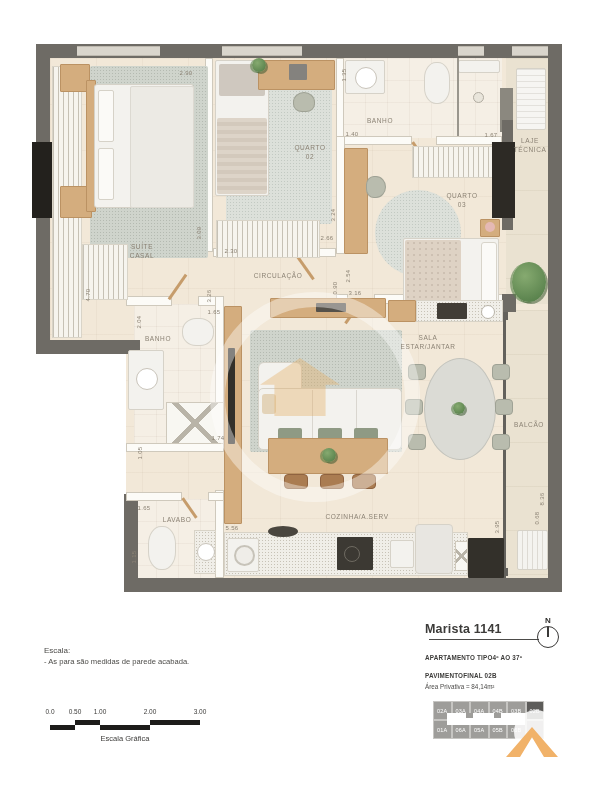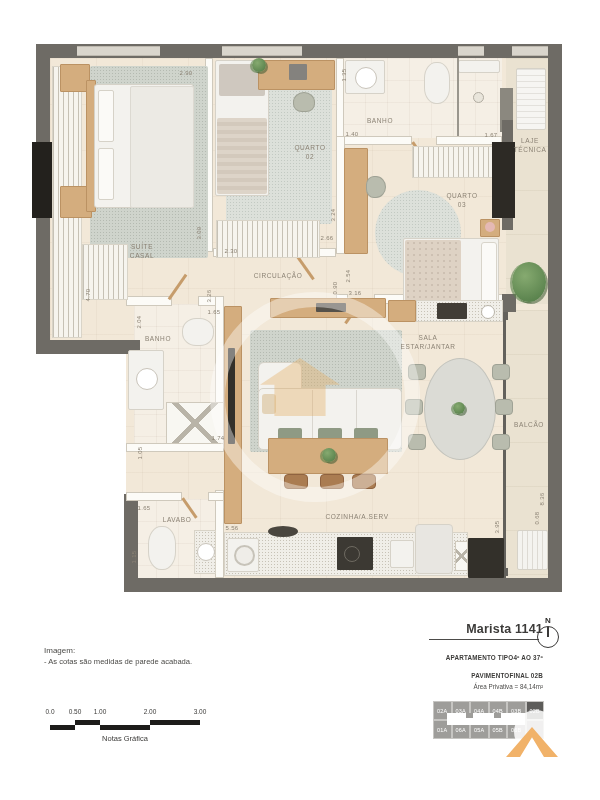--- a/index.html
+++ b/index.html
@@ -50,21 +50,21 @@
   .room-label{position:absolute;transform:translate(-50%,-50%);color:#8b8274;
       font-size:6.5px;letter-spacing:.6px;white-space:pre-line;text-align:center;line-height:1.35;}
   .cota{position:absolute;transform:translate(-50%,-50%);color:#8b8274;font-size:6px;
       letter-spacing:.3px;white-space:nowrap;}
   .cota.rot{transform:translate(-50%,-50%) rotate(-90deg);}
   
   .wm-ring{border:15px solid rgba(255,255,255,.4);border-radius:50%;}
   .wm-house{background:rgba(228,173,100,.38);
      clip-path:polygon(50% 0,100% 46%,82% 46%,82% 100%,18% 100%,18% 46%,0 46%);}
   
-  #title-block{position:absolute;left:425px;top:622px;width:118px;text-align:right;color:#3c3b39;}
+  #title-block{position:absolute;left:425px;top:622px;width:118px;text-align:left;color:#3c3b39;}
   #project-name{font-size:12.5px;font-weight:bold;letter-spacing:.2px;}
   #title-rule{height:1px;background:#4c4b49;margin:3px 4px 6px 4px;}
   .title-sub{font-size:6.3px;font-weight:bold;line-height:1.55;letter-spacing:.2px;}
   #area-line{font-size:6.3px;margin-top:1px;color:#4c4b49;}
   
   #compass{position:absolute;left:536px;top:616px;width:24px;text-align:center;color:#2e2d2b;}
   #compass .n{font-size:8px;font-weight:bold;}
   #compass .dial{width:20px;height:20px;border:1.4px solid #3a3938;border-radius:50%;
       margin:1px auto 0 auto;position:relative;}
   #compass .needle{position:absolute;left:9px;top:0;width:1.6px;height:10px;background:#3a3938;}
@@ -277,39 +277,39 @@
         <span class="cota" style="left: 144px; top: 508px;">1.65</span>
         <span class="cota rot" style="left: 134px; top: 557px;">1.15</span>
         <span class="cota" style="left: 232px; top: 528px;">5.56</span>
         <span class="cota rot" style="left: 542px; top: 499px;">8.36</span>
         <span class="cota rot" style="left: 537px; top: 518px;">0.68</span>
         <span class="cota rot" style="left: 497px; top: 527px;">3.95</span>
       </div>
   </div>
 
   <div id="notes">
-    <div id="notes-heading">Imagem:</div>
+    <div id="notes-heading">Escala:</div>
     <div>
-        <span class="note-line">- As cotas são medidas de parede acabada.</span>
+        <span class="note-line">- As para são medidas de parede acabada.</span>
       </div>
   </div>
 
   <div id="scalebar">
     <div class="abs" style="left:0;top:708px;width:600px;height:12px;">
         <span class="tick" style="left: 50px;">0.0</span>
         <span class="tick" style="left: 75px;">0.50</span>
         <span class="tick" style="left: 100px;">1.00</span>
         <span class="tick" style="left: 150px;">2.00</span>
         <span class="tick" style="left: 200px;">3.00</span>
       </div>
     <div class="scale-seg" style="left:50px;top:725px;width:25px;height:5px;"></div>
     <div class="scale-seg" style="left:75px;top:720px;width:25px;height:5px;"></div>
     <div class="scale-seg" style="left:100px;top:725px;width:50px;height:5px;"></div>
     <div class="scale-seg" style="left:150px;top:720px;width:50px;height:5px;"></div>
-    <div id="scale-caption" style="left:125px;top:734px;">Notas Gráfica</div>
+    <div id="scale-caption" style="left:125px;top:734px;">Escala Gráfica</div>
   </div>
 
   <div id="title-block">
     <div id="project-name">Marista 1141</div>
     <div id="title-rule"></div>
     <div><span class="title-sub">APARTAMENTO TIPO</span><span class="title-sub">4º AO 37º PAVIMENTO</span><span class="title-sub">FINAL 02B</span></div>
     <div id="area-line">Área Privativa = 84,14m²</div>
   </div>
 
   <div id="compass">

